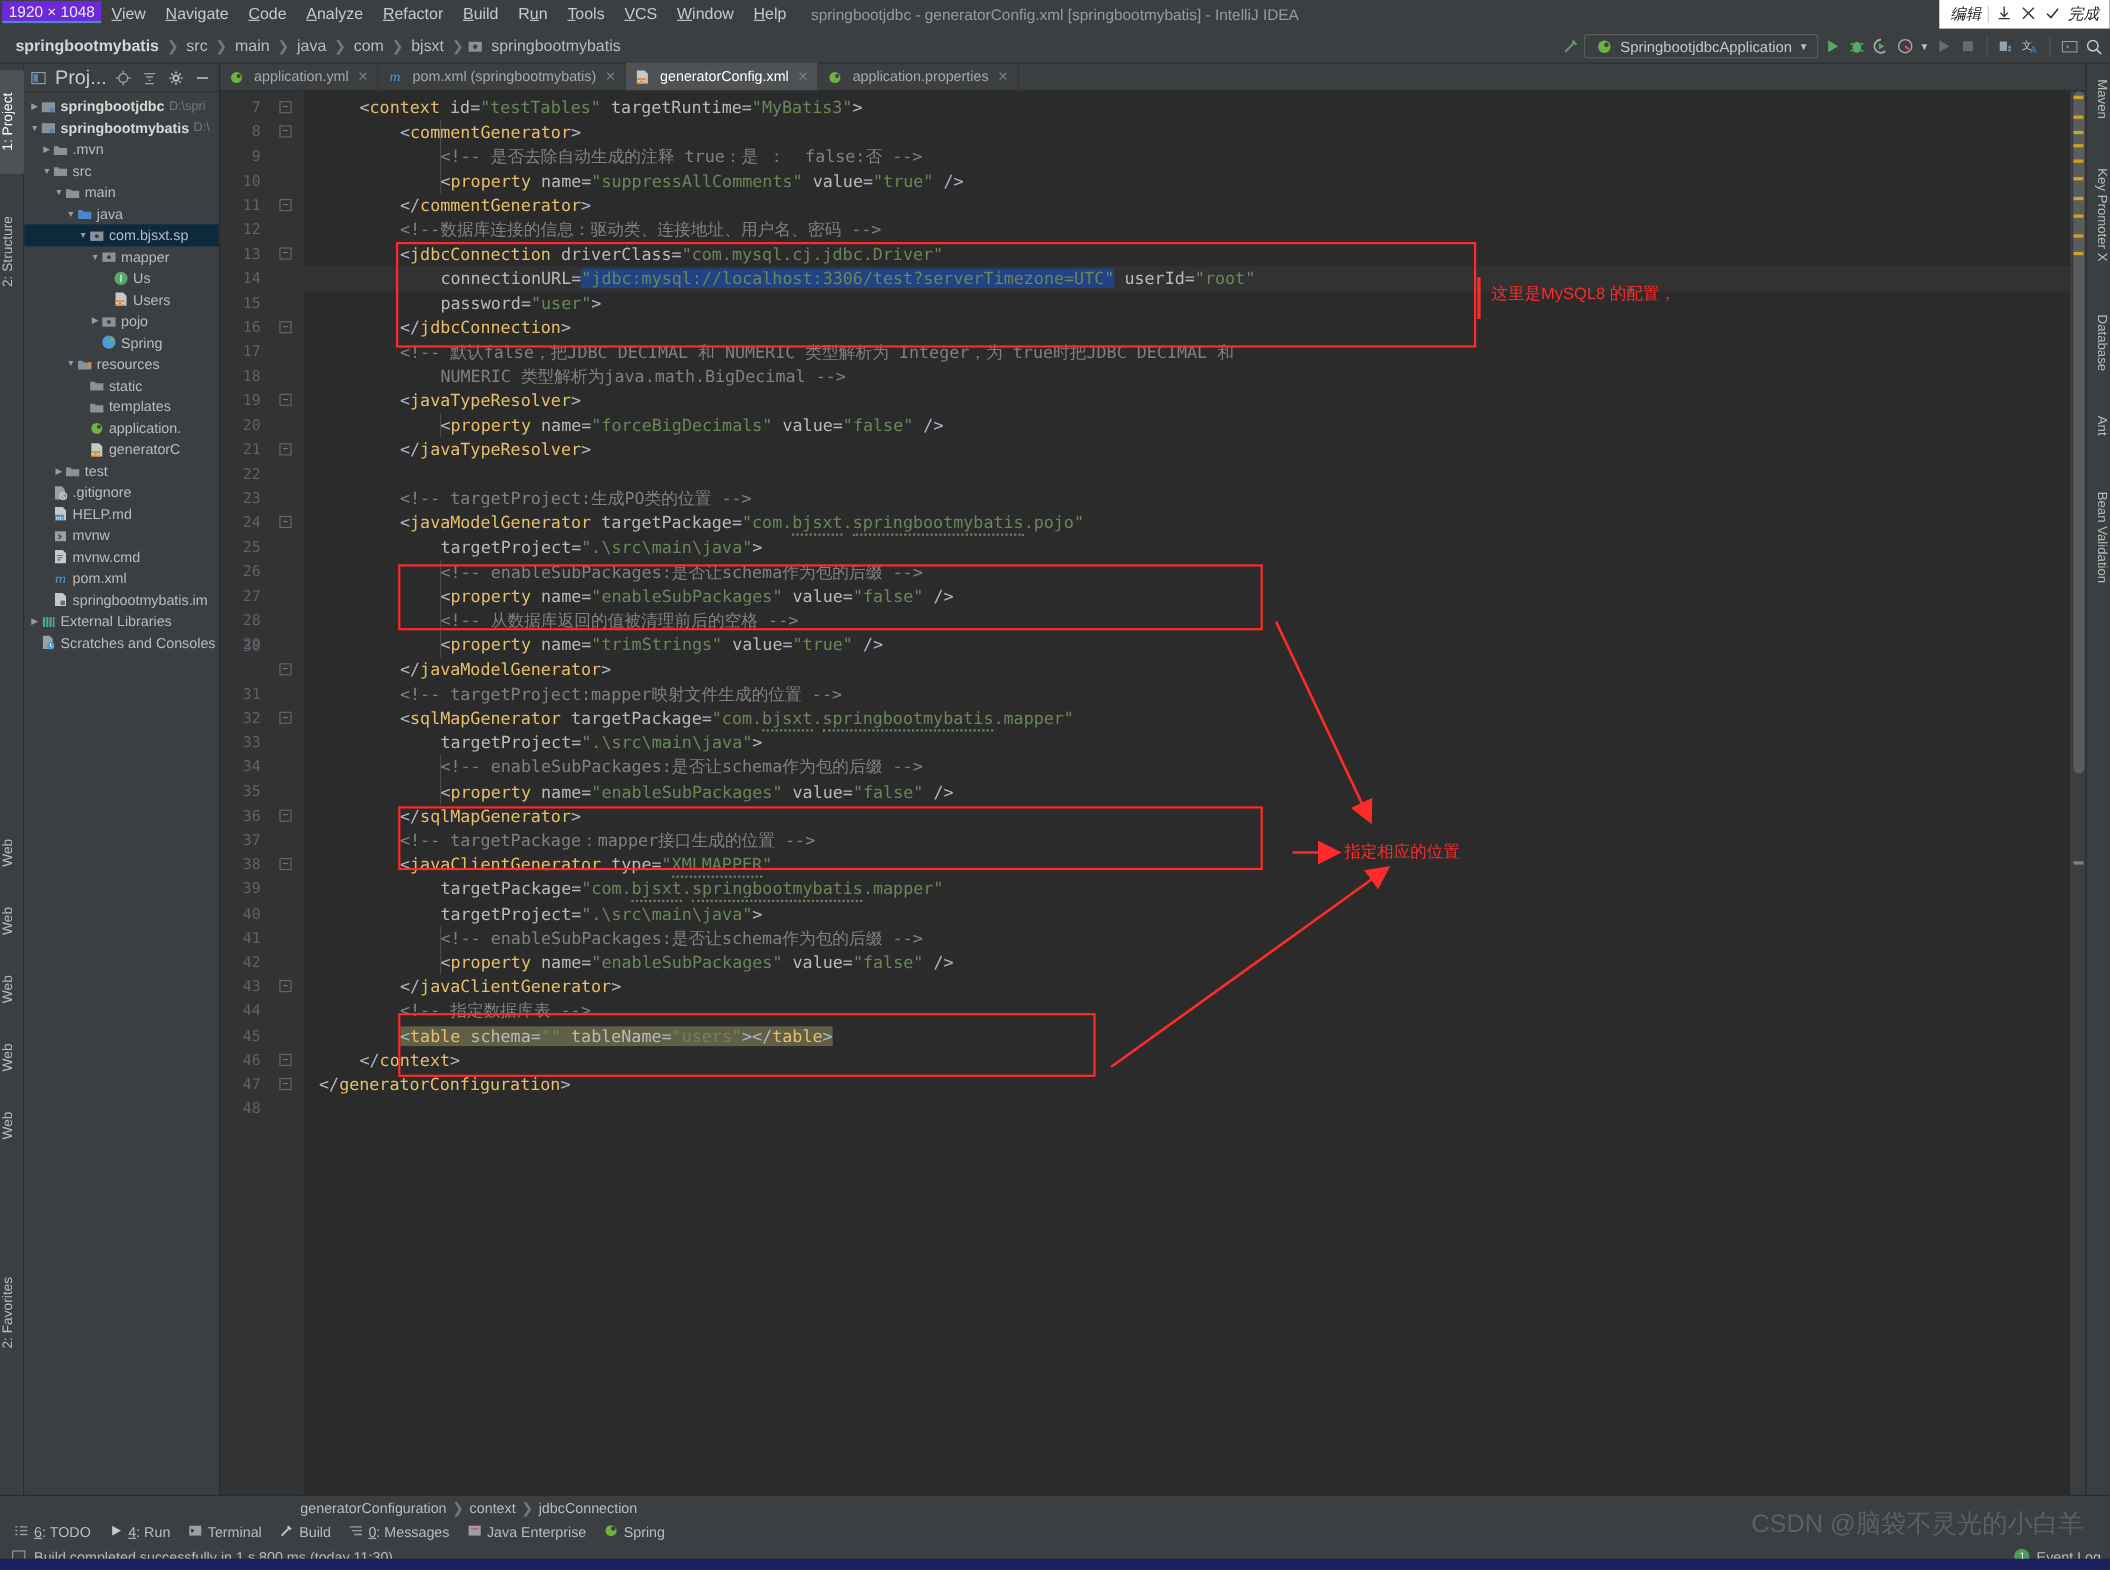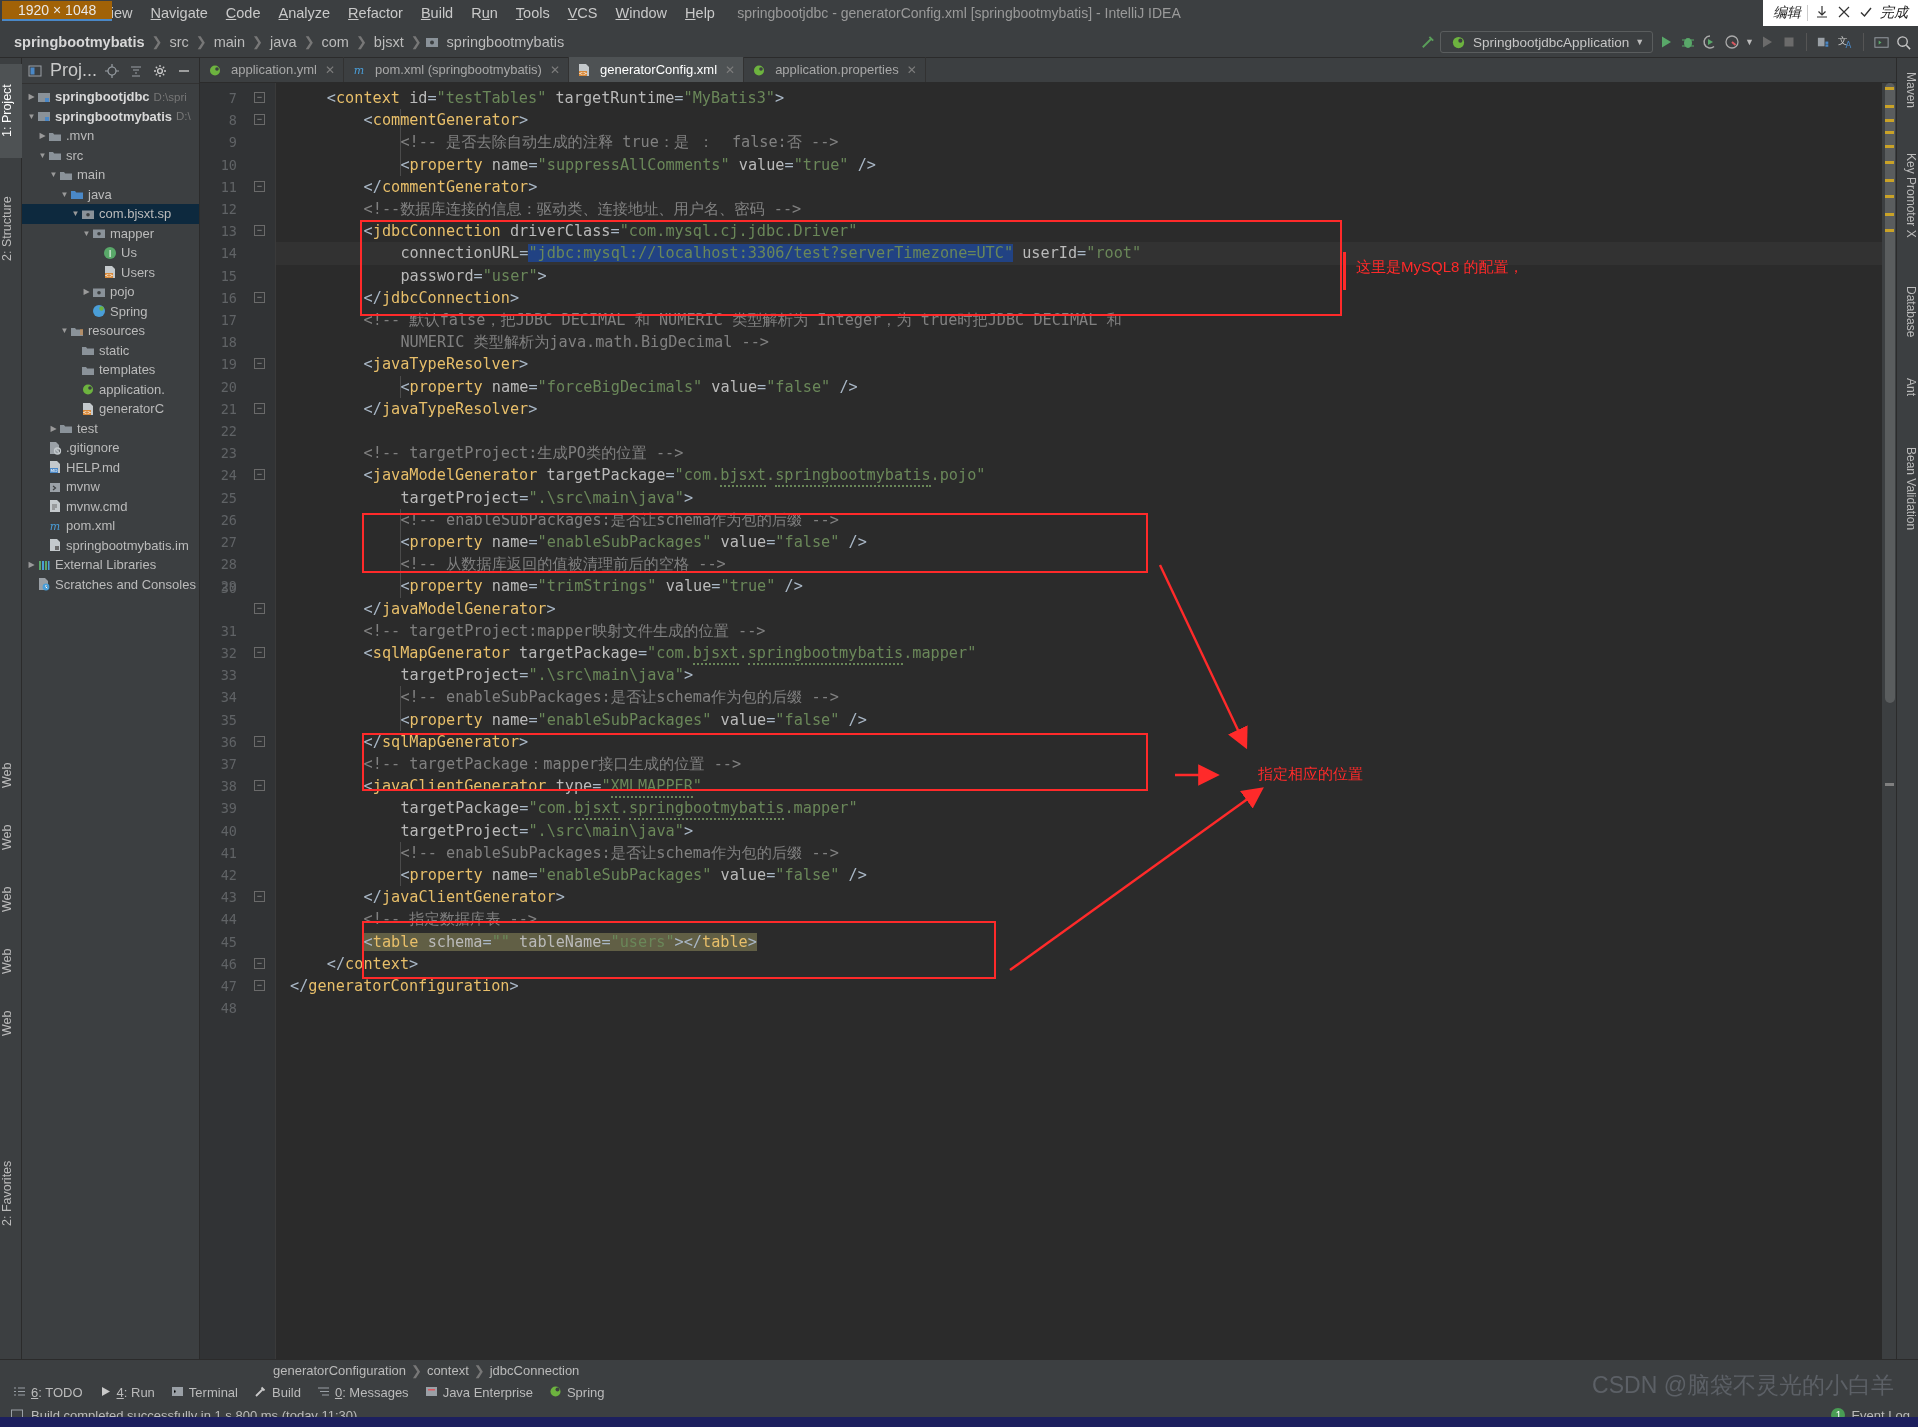--- a/index.html
+++ b/index.html
@@ -18,22 +18,22 @@
     background:#3c3f41; display:flex; align-items:center;
   }
   .menu{ display:flex; align-items:center; gap:0px; padding-left:8px; font-size:14.5px; }
   .menu .mi{ padding:2px 9px; color:#c9c9c9; }
   .menu .mi u{ text-decoration:underline; }
   .title-center{
     position:absolute; left:0; right:0; text-align:center;
     font-size:14px; color:#9a9a9a; pointer-events:none;
   }
   .capture-badge{
-    position:absolute; left:2px; top:1px; background:#a16207; color:#e8e8e8;
-    font-size:14px; padding:1px 16px; border-bottom:2px solid #4a88c7;
+    position:absolute; left:2px; top:1px; background:#6d28d9; color:#e8e8e8;
+    font-size:14px; padding:1px 6px; border-bottom:2px solid #4a88c7;
     font-family:"Liberation Sans", sans-serif; z-index:50;
   }
 
   
   .navbar{
     position:absolute; left:0; top:26px; width:1918px; height:32px;
     background:#3c3f41; border-bottom:1px solid #2b2b2b;
     display:flex; align-items:center;
   }
   .crumbs{ display:flex; align-items:center; padding-left:10px; font-size:14.5px; }
@@ -757,21 +757,21 @@
     <line x1="1010" y1="970" x2="1260" y2="790" stroke="#ff2a2a" stroke-width="2.4" marker-end="url(#ah)"></line>
   </svg>
 
   <div class="annobox" style="left:360px; top:220px; width:982px; height:96px;"></div>
   <div class="annobox" style="left:362px; top:513px; width:786px; height:60px;"></div>
   <div class="annobox" style="left:362px; top:733px; width:786px; height:58px;"></div>
   <div class="annobox" style="left:362px; top:921px; width:634px; height:58px;"></div>
 
   <div class="annobar" style="left:1343px; top:252px; height:38px;"></div>
   <div class="annotext" style="left:1356px; top:258px;">这里是MySQL8 的配置，</div>
-  <div class="annotext" style="left:1258px; top:765px;">指定相应的位置</div>
+  <div class="annotext" style="left:1222px; top:765px;">指定相应的位置</div>
 
   <div class="bcrumbbar">
     <span style="width:270px;display:inline-block"></span>
     <span id="bcrumbs"><span class="bc">generatorConfiguration</span><span class="bsep">❯</span><span class="bc">context</span><span class="bsep">❯</span><span class="bc">jdbcConnection</span></span>
   </div>
 
   <div class="toolwin" id="toolwin">
       <div class="twi">
         <span class="ic" style="display: inline-flex;">
           <svg width="13" height="13" viewBox="0 0 13 13">

